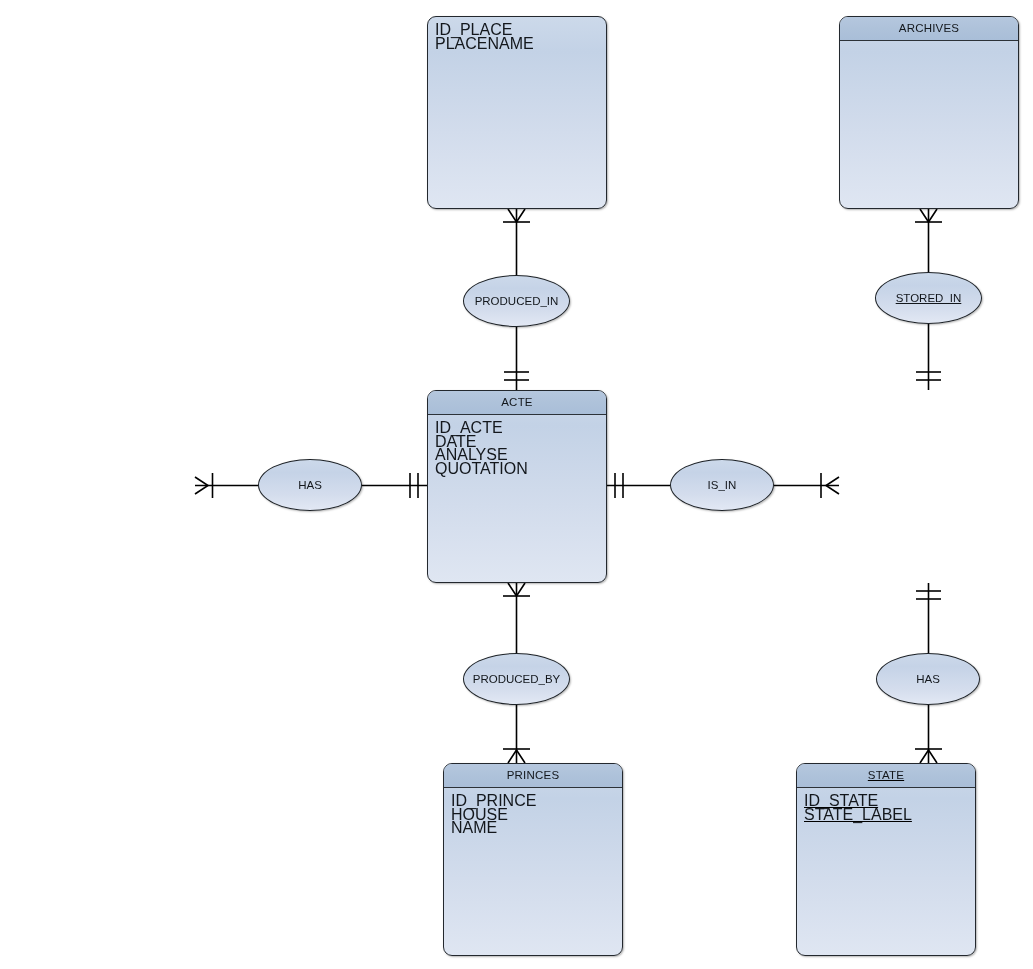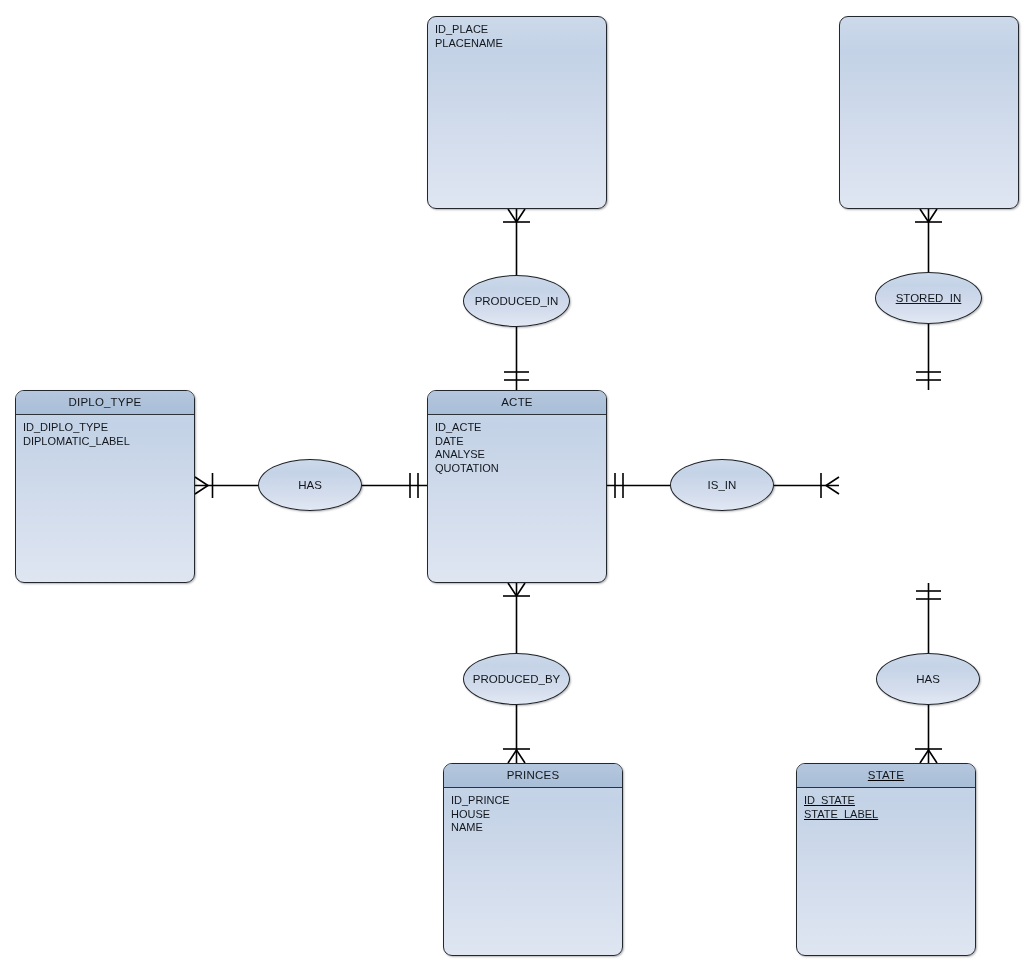--- a/index.html
+++ b/index.html
@@ -42,21 +42,21 @@
     line-height: 23px;
     text-align: center;
     font-size: 11.5px;
     color: #13171c;
     background: linear-gradient(to bottom, #b5c7de 0%, #aec2da 50%, #a9bed8 100%);
     border-bottom: 1px solid #2c3238;
     letter-spacing: 0.2px;
   }
   .entity-attrs {
     padding: 6px 20px 0 7px;
-    font-size: 11px;
+    font-size: 16px;
     color: #13171c;
     line-height: 13.6px;
   }
   .attr {
     white-space: nowrap;
   }
   .rel {
     position: absolute;
     box-sizing: border-box;
     border: 1px solid #1d2227;
@@ -149,29 +149,23 @@
   </svg>
 
   <div class="entity" style="left:427px; top:16px; width:180px; height:193px;">
     <div class="entity-attrs">
       <div class="attr">ID_PLACE</div>
       <div class="attr">PLACENAME</div>
     </div>
   </div>
 
   <div class="entity" style="left:839px; top:16px; width:180px; height:193px;">
-  </div>
-
-  <div class="entity" style="left:15px; top:390px; width:180px; height:193px;">
-    <div class="entity-title">DIPLO_TYPE</div>
-    <div class="entity-attrs">
-      <div class="attr">ID_DIPLO_TYPE</div>
-      <div class="attr">DIPLOMATIC_LABEL</div>
-    </div>
-  </div>
+    <div class="entity-title">ARCHIVES</div>
+  </div>
+
 
   <div class="entity" style="left:427px; top:390px; width:180px; height:193px;">
     <div class="entity-title">ACTE</div>
     <div class="entity-attrs">
       <div class="attr">ID_ACTE</div>
       <div class="attr">DATE</div>
       <div class="attr">ANALYSE</div>
       <div class="attr">QUOTATION</div>
     </div>
   </div>

